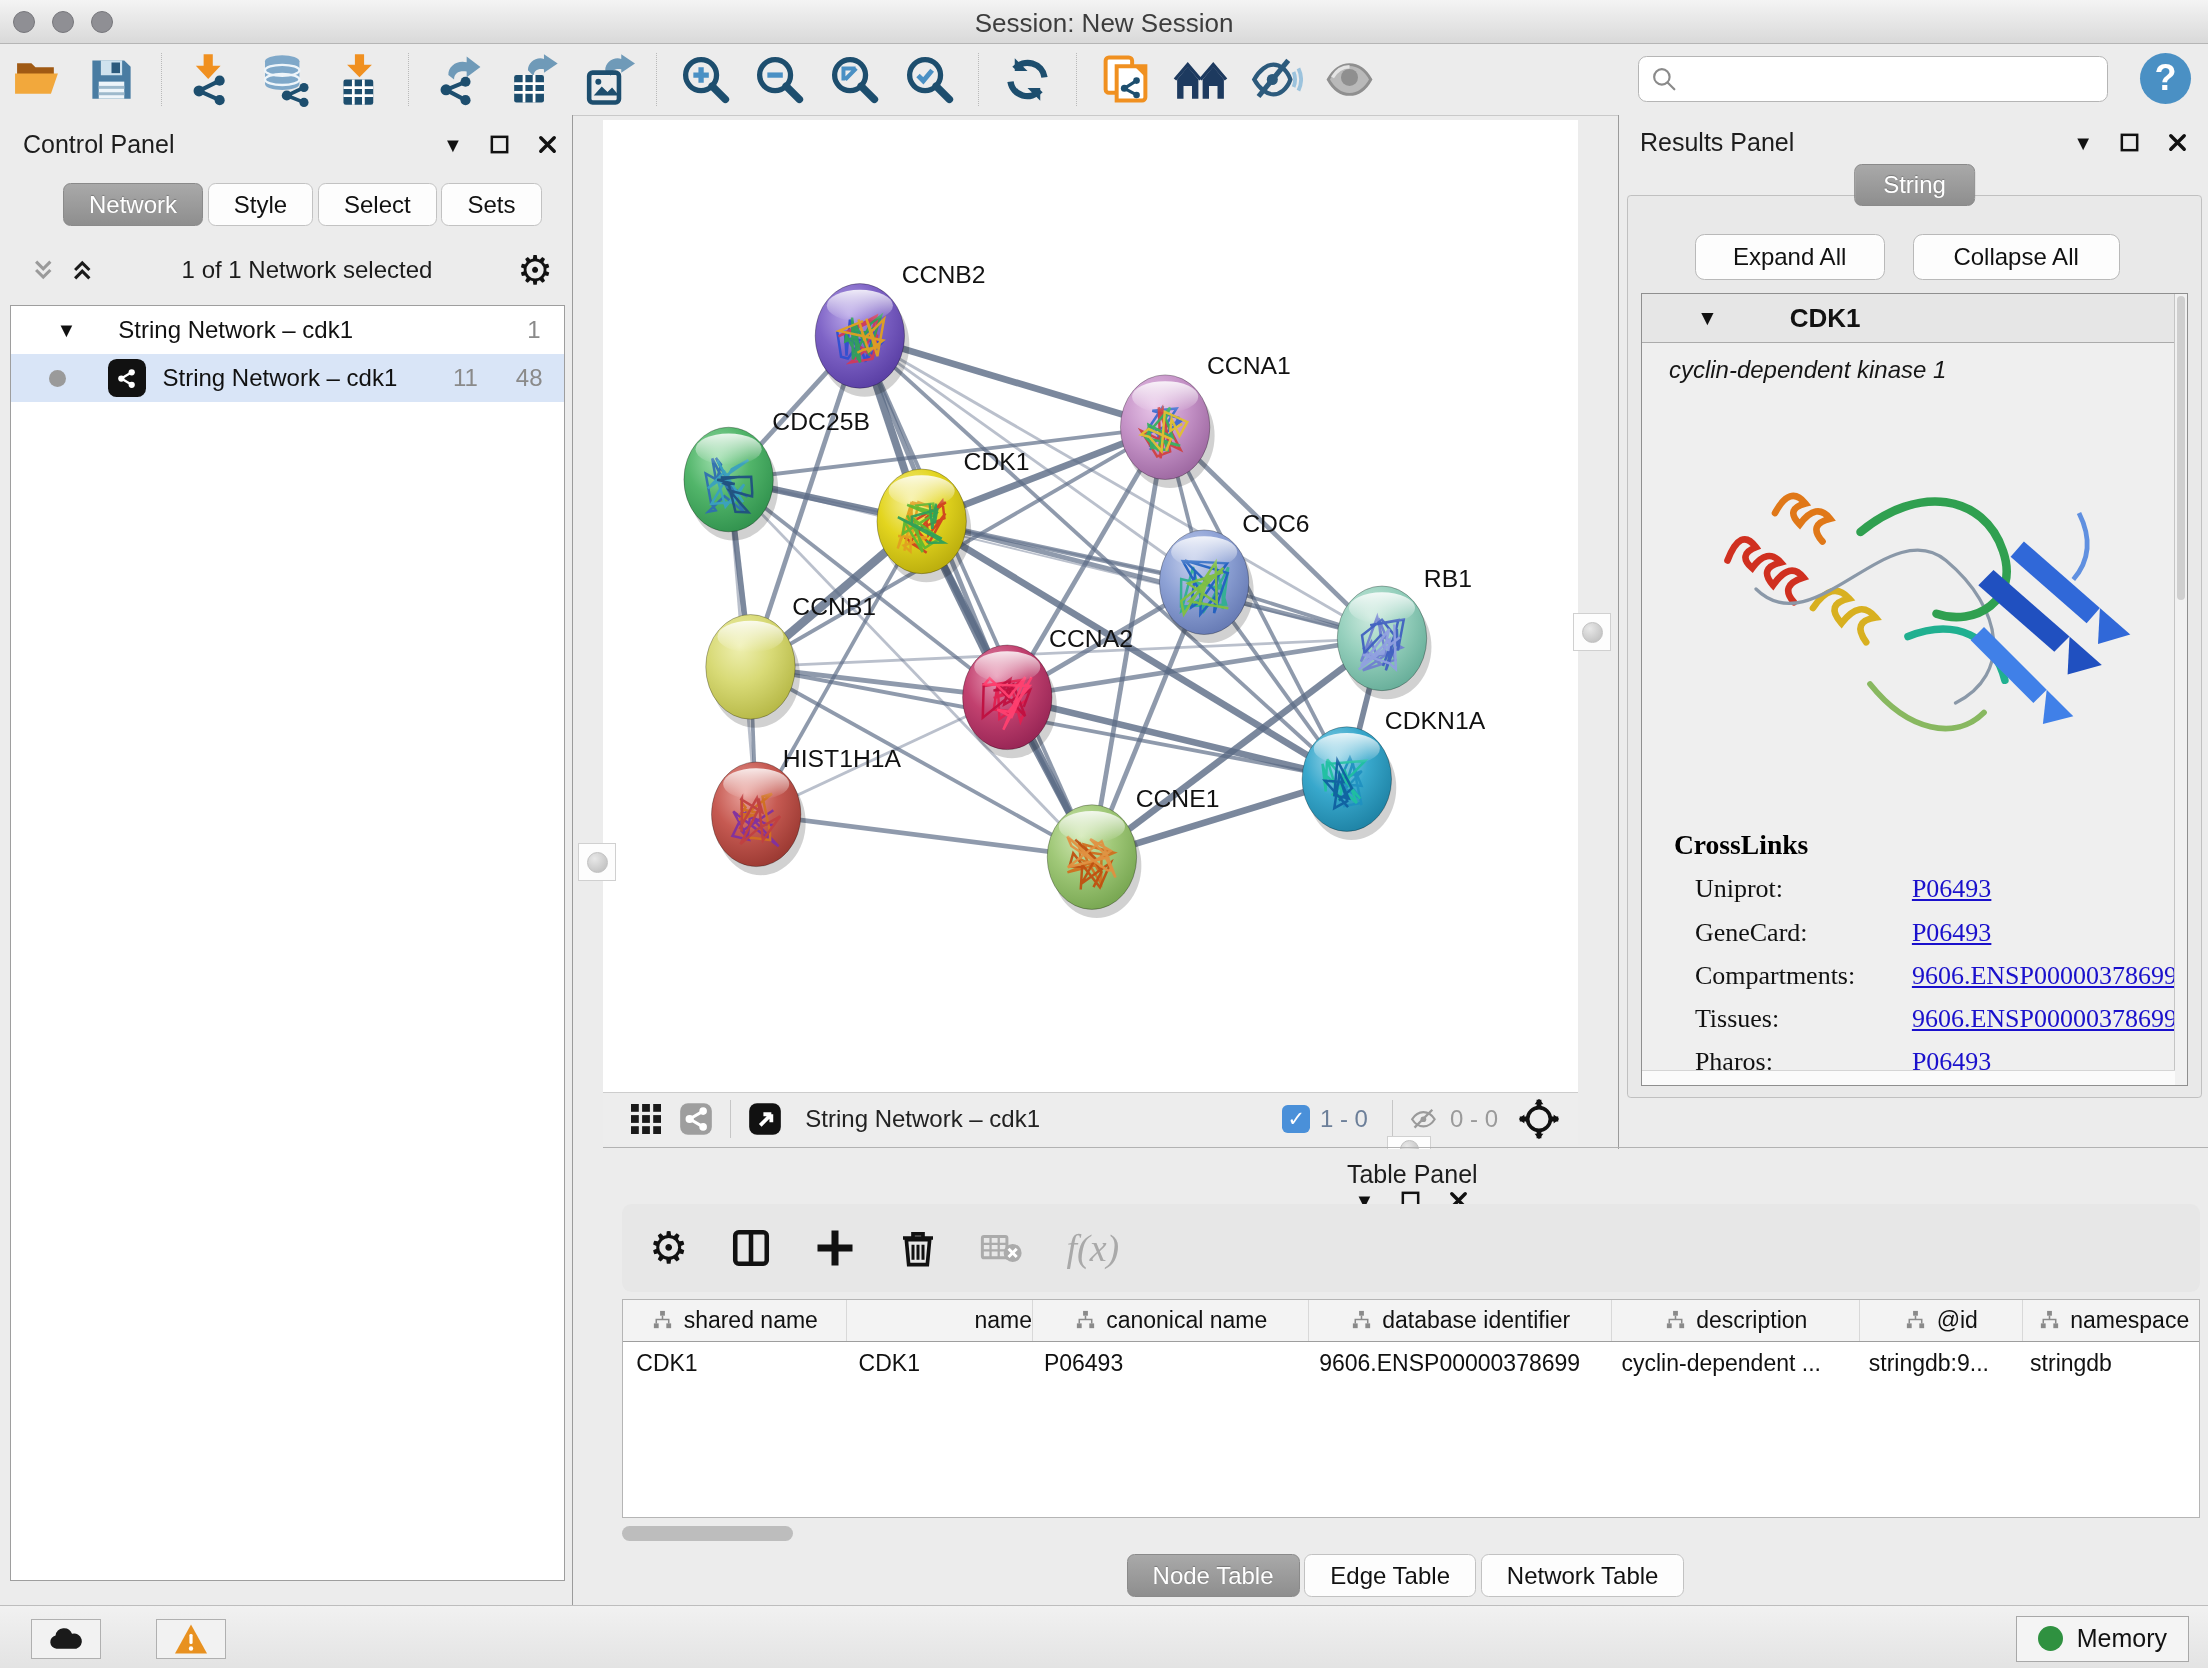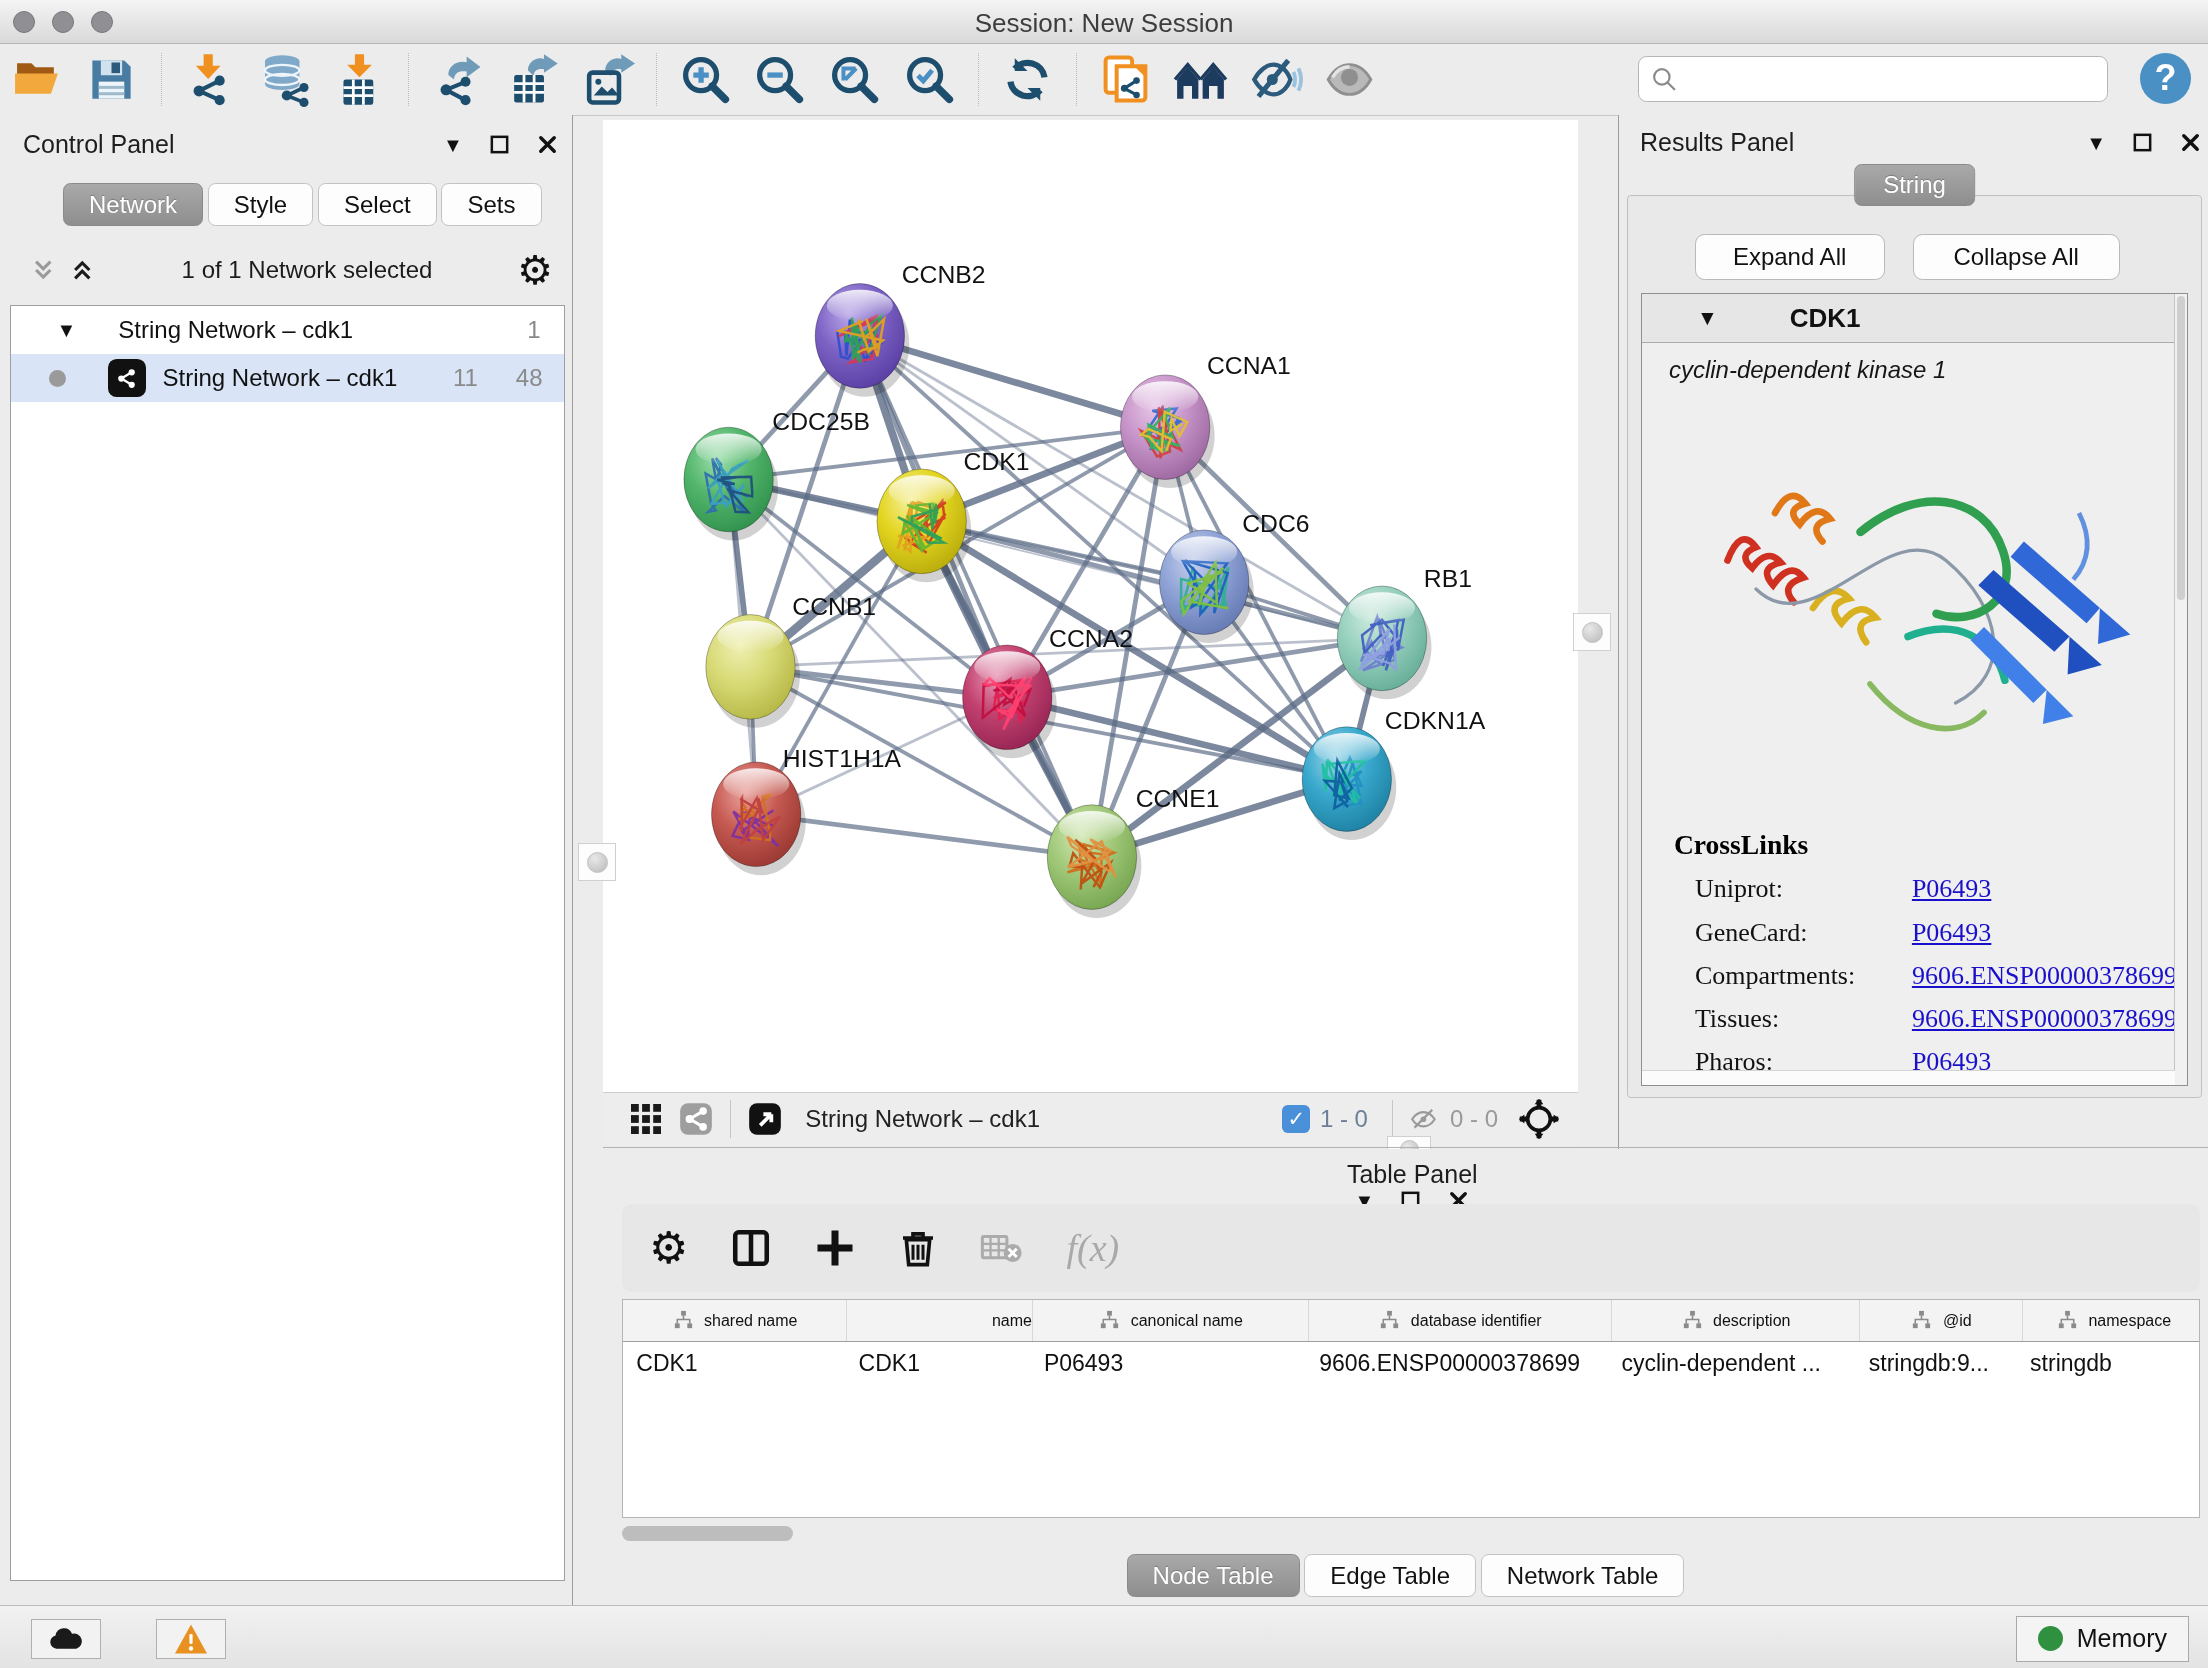--- a/index.html
+++ b/index.html
@@ -58,21 +58,21 @@
   .nb-count.gray{color:#9a9a9a;}
   .checkbox{width:28.5px;height:28.5px;border-radius:5.7px;background:#4a90d9;display:flex;align-items:center;justify-content:center;color:#fff;font-size:21px;font-weight:bold;}
   
   .grab{position:absolute;width:36px;height:36px;background:#fdfdfd;border:1px solid #d0d0d0;
     display:flex;align-items:center;justify-content:center;}
   .grab i{width:19px;height:19px;border-radius:50%;
     background:radial-gradient(circle at 35% 30%,#e8e8e8,#b9b9b9);display:block;border:1px solid #c0c0c0;}
   
   .results-panel{position:absolute;left:1618px;top:115px;width:591px;height:1040px;
     background:#ececec;border-left:1.9px solid #9b9b9b;}
-  .rp-header{position:absolute;left:21px;right:8px;top:13.3px;display:flex;justify-content:space-between;}
+  .rp-header{position:absolute;left:21px;right:21px;top:13.3px;display:flex;justify-content:space-between;}
   .rp-tab{position:absolute;left:50%;transform:translateX(-50%);top:49px;z-index:2;
     background:linear-gradient(#a9a9a9,#8e8e8e);color:#fff;font-size:24px;border-radius:7.6px;
     padding:0 28.5px;height:40px;line-height:40px;border:1px solid #8a8a8a;text-shadow:0 -1px 1px rgba(0,0,0,.25);}
   .rp-outer{position:absolute;left:7.6px;right:7.6px;top:80px;height:901px;background:#e9e9e9;
     border:1px solid #c0c0c0;border-radius:3.8px;}
   .rp-btn{position:absolute;top:38px;height:44px;background:#fdfdfd;border:1px solid #b9b9b9;
     border-radius:9.5px;font-size:24px;color:#111;display:flex;align-items:center;justify-content:center;}
   .rp-inner{position:absolute;left:13.3px;right:13.3px;top:97px;bottom:11.4px;border:1.9px solid #8f8f8f;background:#efefef;}
   .rp-gene-head{height:48px;background:#e6e6e6;border-bottom:1px solid #ababab;
     display:flex;align-items:center;}
@@ -89,21 +89,21 @@
   .cl-value a{color:#1a10cc;text-decoration:underline;}
   
   .divider-h{position:absolute;left:603px;top:1147px;width:1605px;height:0;border-top:1.9px solid #b2b2b2;}
   .table-panel{position:absolute;left:603px;top:1149px;width:1605px;height:457px;background:#ececec;}
   .tp-header{position:absolute;left:25px;right:11.4px;top:11.4px;display:flex;justify-content:space-between;align-items:center;flex-direction:column;}
   .tp-toolbar{position:absolute;left:19px;right:7.6px;top:55px;height:88px;background:#e7e7e7;
     border-radius:9.5px;display:flex;align-items:center;padding-left:27px;gap:42px;}
   .fx{font-family:"Liberation Serif","DejaVu Serif",serif;font-style:italic;font-size:38px;color:#a9a9a9;}
   .tp-table{position:absolute;left:19px;right:7.6px;top:150px;height:217px;background:#fff;border:1px solid #b5b5b5;overflow:hidden;}
   .tp-hrow{display:flex;height:41px;background:#f3f3f3;border-bottom:1.9px solid #9e9e9e;}
-  .tp-hcell{display:flex;align-items:center;justify-content:center;gap:9.5px;font-size:16px;color:#111;
+  .tp-hcell{display:flex;align-items:center;justify-content:center;gap:9.5px;font-size:23px;color:#111;
     border-right:1px solid #d8d8d8;overflow:hidden;white-space:nowrap;flex:0 0 auto;}
   .tp-drow{display:flex;height:42px;background:#fff;}
   .tp-dcell{display:flex;align-items:center;font-size:23px;color:#111;padding-left:13.3px;
     overflow:hidden;white-space:nowrap;flex:0 0 auto;}
   .tp-hscroll{position:absolute;left:19px;top:377px;width:171px;height:15px;border-radius:7.6px;background:#bdbdbd;}
   .tp-tabs{position:absolute;left:0;right:0;top:405px;display:flex;justify-content:center;gap:4.8px;}
   
   .statusbar{position:absolute;left:0;top:1605px;width:2208px;height:63px;
     background:linear-gradient(#f1f1f1,#e3e3e3);border-top:1px solid #bdbdbd;}
   .sb-btn{position:absolute;top:13.3px;width:68px;height:38px;background:#f2f2f2;border:1.9px solid #b0b0b0;

